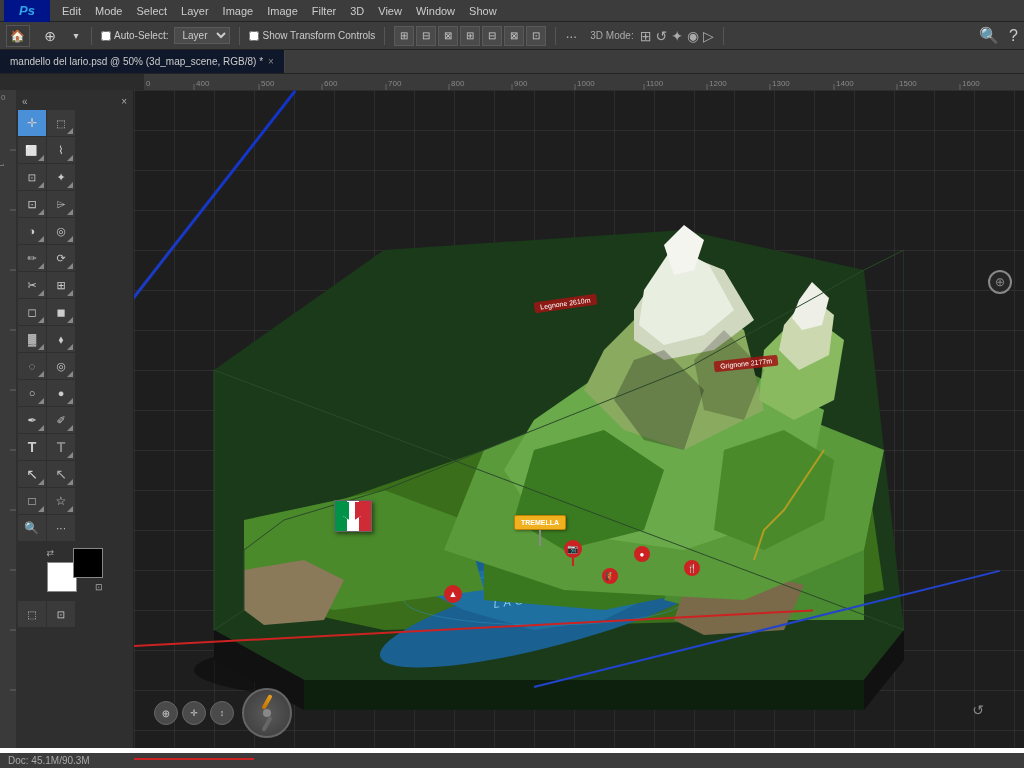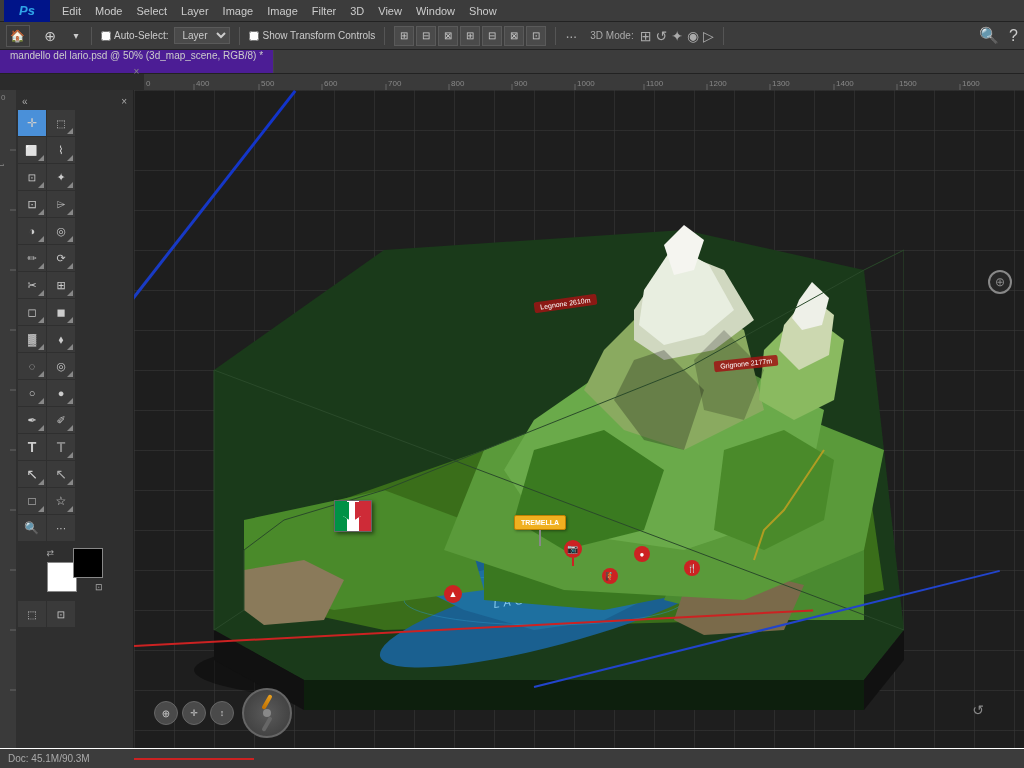--- a/index.html
+++ b/index.html
@@ -70,21 +70,21 @@
       padding: 0 10px;
       display: flex;
       align-items: center;
       background: #2b2b2b;
       border-right: 1px solid #444;
       font-size: 10px;
       color: #aaa;
       cursor: pointer;
       gap: 5px;
     }
-    .tab-item.active { background: #4c1d95; color: #ccc; flex-direction: column; }
+    .tab-item.active { background: #0f172a; color: #ccc; }
     .tab-close { color: #888; font-size: 10px; }
     
     #toolbox-panel {
       width: 118px;
       background: #2f2f2f;
       border-right: 1px solid #222;
       display: flex;
       flex-direction: column;
       padding: 4px 2px;
       gap: 1px;
@@ -176,21 +176,21 @@
       bottom: 0;
       left: 0; right: 0;
       height: 20px;
       background: #3c3c3c;
       display: flex;
       align-items: center;
       padding: 0 8px;
       gap: 10px;
       font-size: 10px;
       color: #aaa;
-      border-top: 1px solid #ffffff;
+      border-top: 5px solid #ffffff;
     }
 
     
     .nav-3d-controls {
       position: absolute;
       bottom: 25px;
       left: 20px;
       display: flex;
       align-items: center;
       gap: 4px;

